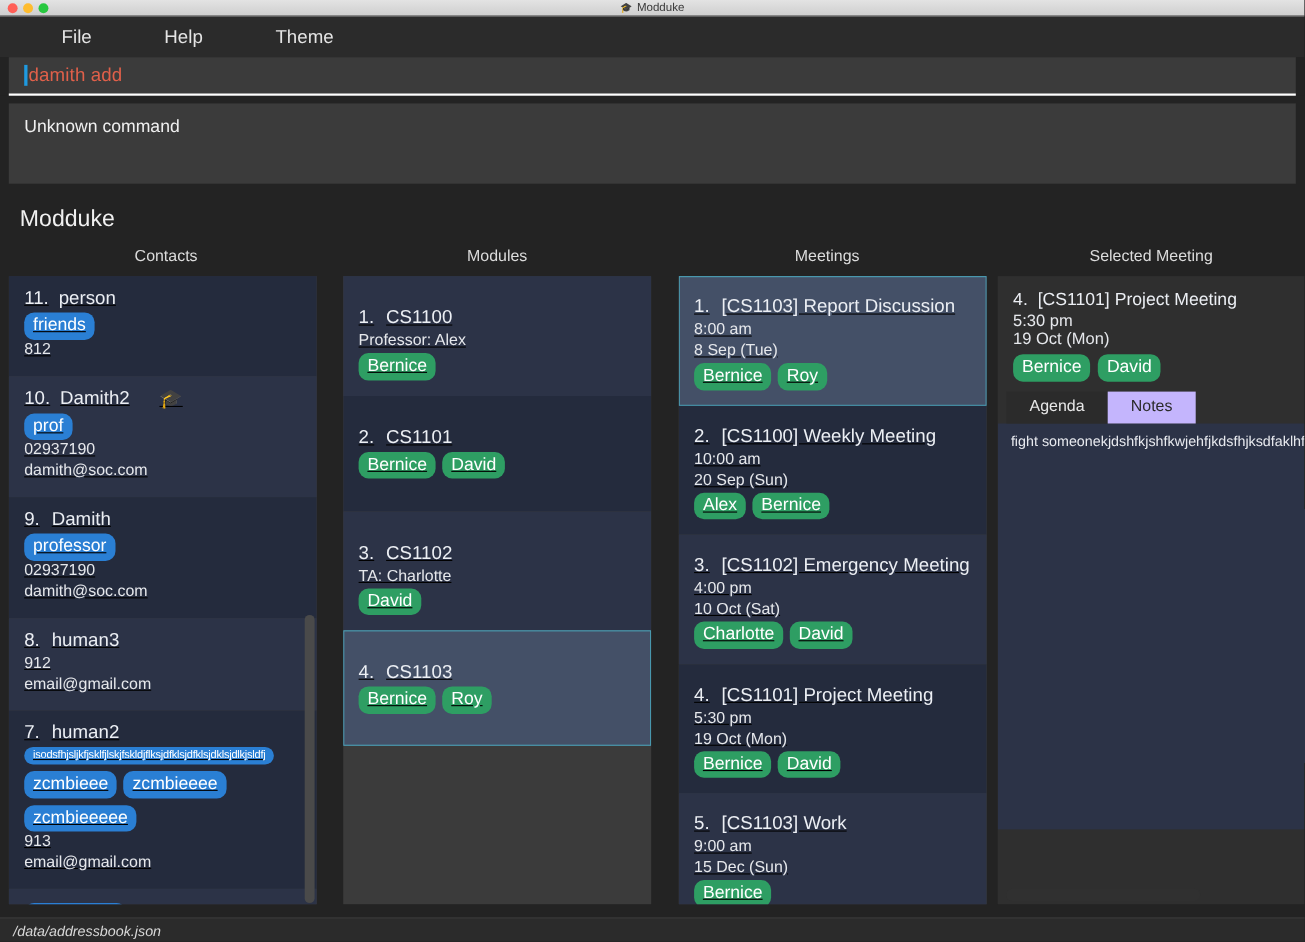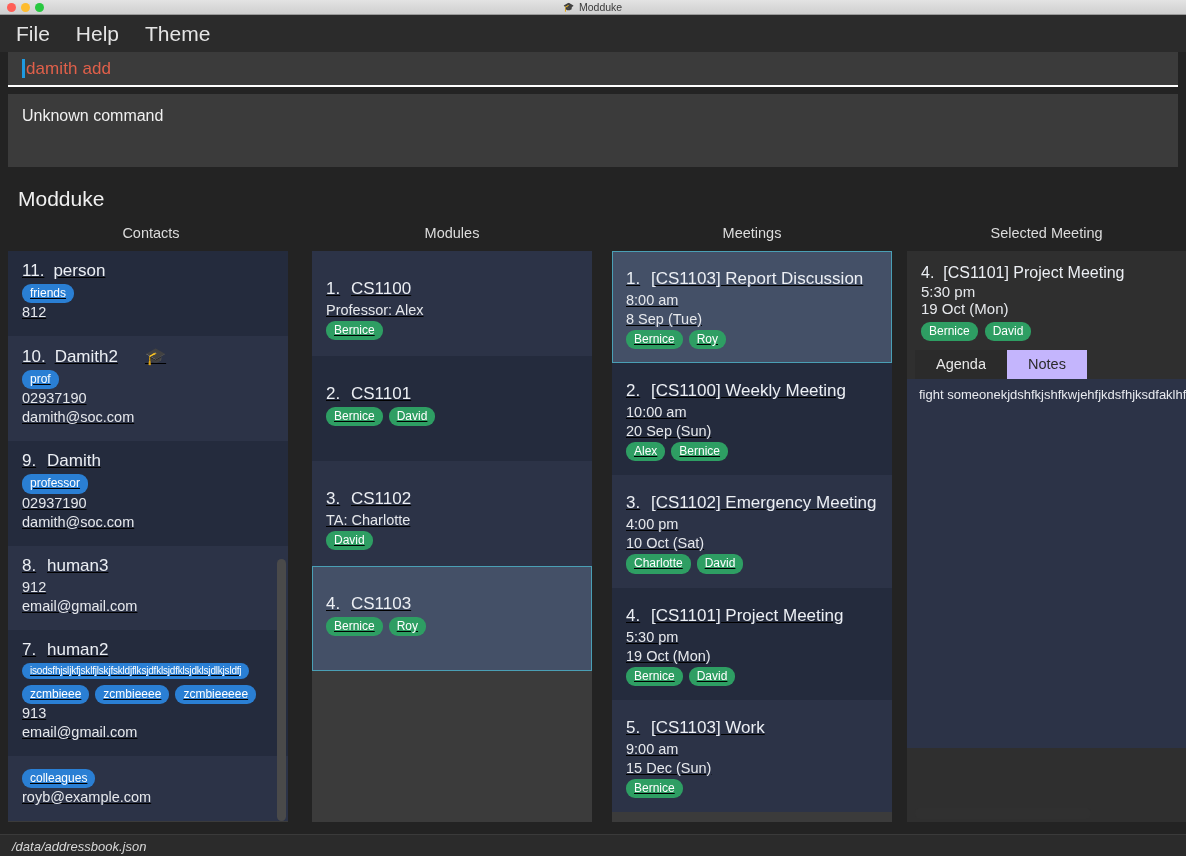--- a/index.html
+++ b/index.html
@@ -32,22 +32,22 @@
   }
   .title-icon { font-size: 9px; color: #e0a94a; line-height: 1; }
 
   
   .menubar {
     height: 37px; background: #2b2b2b;
     display: flex; align-items: center;
     padding-left: 16px; gap: 26px;
   }
   .menu-item {
-    color: #e4e4e4; font-size: 21px;
-    cursor: default; line-height: 1;
+    color: #e4e4e4; font-size: 17px;
+    cursor: default; line-height: 1; margin-left: 40px;
   }
 
   
   .commandwrap {
     background: #232323;
     padding: 0 8px;
   }
   .commandbox {
     height: 35px; background: #3b3b3b;
     border-bottom: 2px solid #ffffff;
@@ -79,21 +79,21 @@
 
   
   .columns {
     display: flex;
     padding: 14px 0 0 0;
     height: 611px;
   }
   .col { display: flex; flex-direction: column; }
   .col-contacts { width: 302px; padding-left: 8px; }
   .col-modules  { width: 300px; padding-left: 10px; }
-  .col-meetings { width: 300px; padding-left: 10px; }
+  .col-meetings { width: 300px; padding-left: 10px; align-items: center; }
   .col-selected { width: 284px; padding-left: 5px; }
 
   .col-header {
     text-align: center; color: #dcdcdc; font-size: 14.5px;
     padding-bottom: 10px;
   }
   .col-contacts .col-header { padding-right: 8px; }
   .col-modules  .col-header { padding-right: 10px; }
   .col-meetings .col-header { padding-right: 10px; }
 
@@ -121,21 +121,21 @@
     color: #eceff4; font-size: 17px; margin-bottom: 3px;
     display: flex; align-items: center; gap: 9px;
   }
   .card-idx { display: inline-block; min-width: 16px; }
   .card-sub { color: #e6e8ec; font-size: 14.5px; margin-bottom: 3px; }
   .card-emoji { font-size: 17px; color: #e8a33d; }
 
   .tags { display: flex; flex-wrap: wrap; gap: 6px; margin: 3px 0 1px 0; }
   .tag {
     border-radius: 9px; padding: 1px 8px 2px 8px;
-    font-size: 12px; color: #ffffff; line-height: 1.35;
+    font-size: 16px; color: #ffffff; line-height: 1.35;
     white-space: nowrap;
   }
   .tag.blue  { background: #2a7fd4; }
   .tag.green { background: #2e9e63; }
   .tag.wide  { font-size: 10px; letter-spacing: -0.2px; }
 
   
   .vscroll {
     position: absolute; right: 2px; width: 9px;
     background: #4a4a4a; border-radius: 5px;

